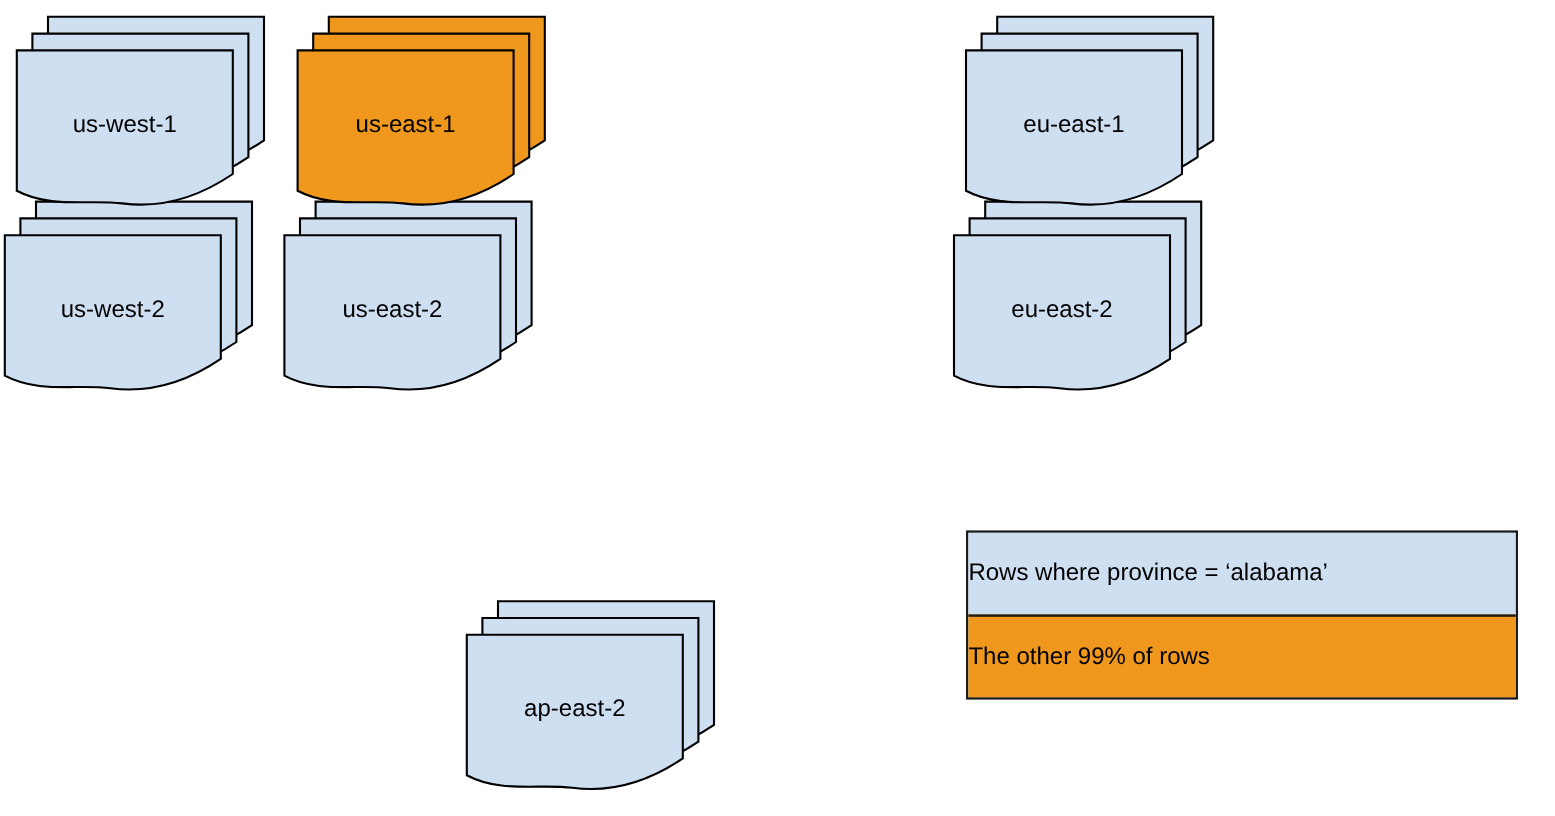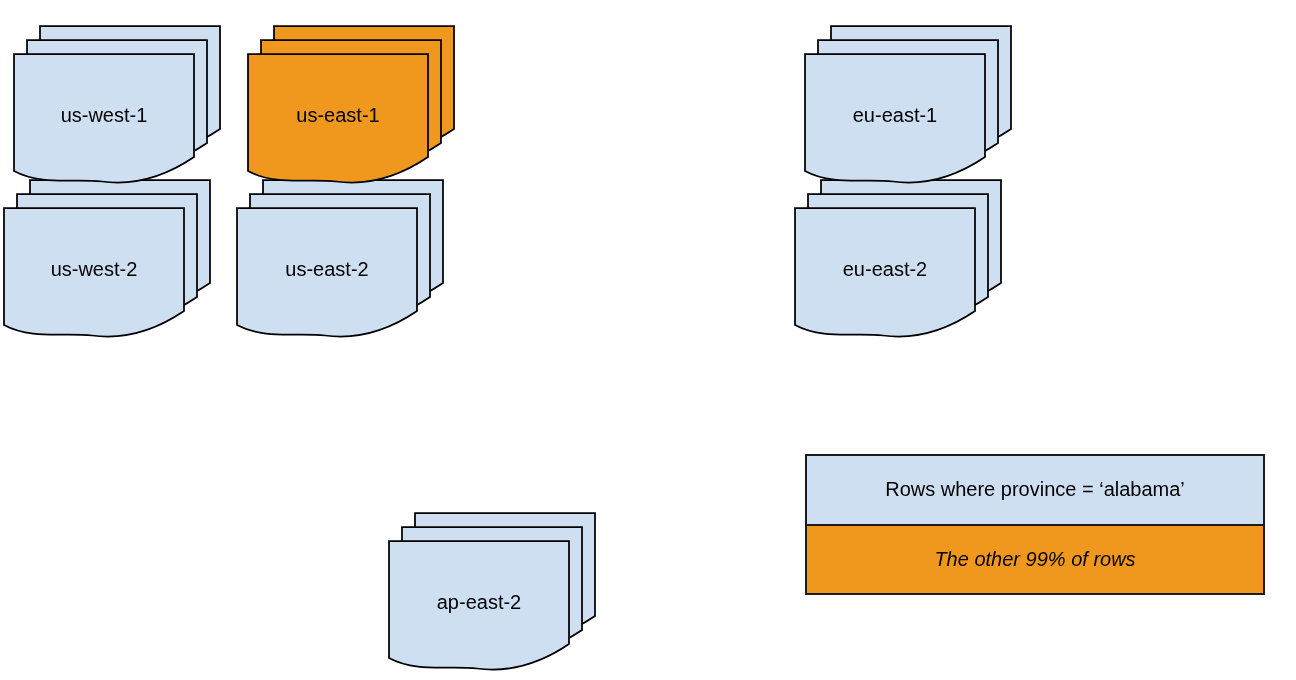--- a/index.html
+++ b/index.html
@@ -3,21 +3,21 @@
 <meta charset="utf-8">
 <style>
   html, body { margin: 0; padding: 0; }
   body {
     width: 1296px; height: 680px;
     background: #ffffff;
     position: relative;
     overflow: hidden;
     font-family: "Liberation Sans", sans-serif;
   }
-  .canvas { position: absolute; inset: 0; margin-top: 12px; }
+  .canvas { position: absolute; inset: 0; }
 
   .stack { position: absolute; width: 208px; height: 162px; }
   .stack.front-layer { z-index: 2; }
   .stack.back-layer  { z-index: 1; }
 
   .stack-svg { display: block; overflow: visible; }
 
   .stack-svg use {
     stroke: var(--stroke, #000);
     stroke-width: 1.75;
@@ -39,26 +39,25 @@
     width: 456px; height: 137px;
     border: 2px solid #1b1b1b;
     display: flex;
     flex-direction: column;
     z-index: 3;
   }
   .legend-row {
     flex: 1;
     display: flex;
     align-items: center;
-    justify-content: center;
     font-size: 20px;
     color: #000;
   }
   .legend-row.variant-blue   { background: var(--light-blue, #cfdff2); }
-  .legend-row.variant-orange { background: var(--orange, #f0981d); border-top: 2px solid #1b1b1b; font-style: italic; }
+  .legend-row.variant-orange { background: var(--orange, #f0981d); border-top: 2px solid #1b1b1b; }
 </style>
 </head>
 <body>
 
 <svg width="0" height="0" style="position:absolute" aria-hidden="true">
   <defs>
     <path id="docshape" d="M 0 0 L 180 0 L 180 103 C 152 122, 122 132, 88 127.5 C 60 124, 28 132, 0 117 Z"></path>
   </defs>
 </svg>
 

